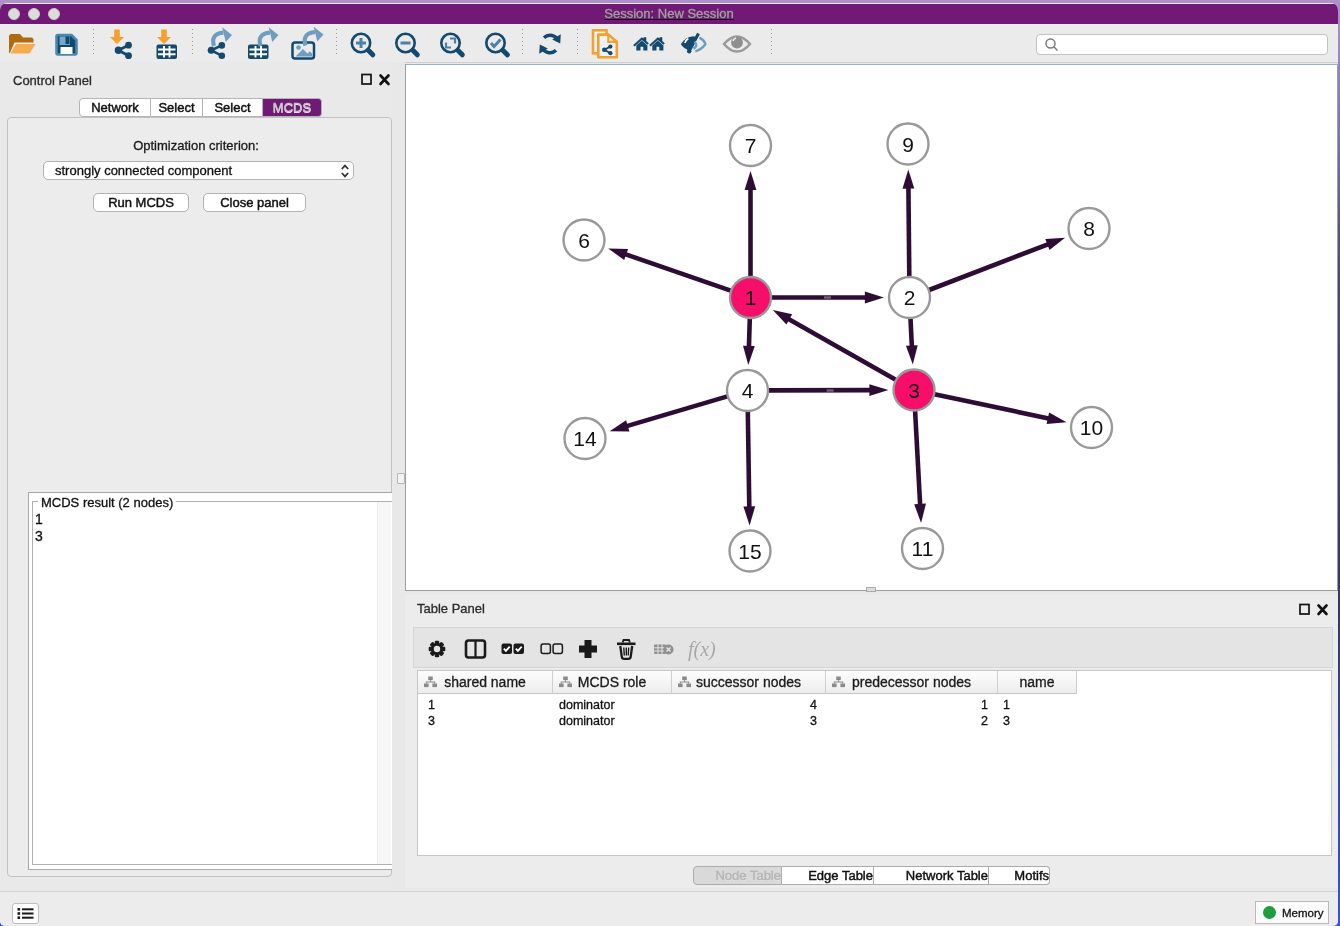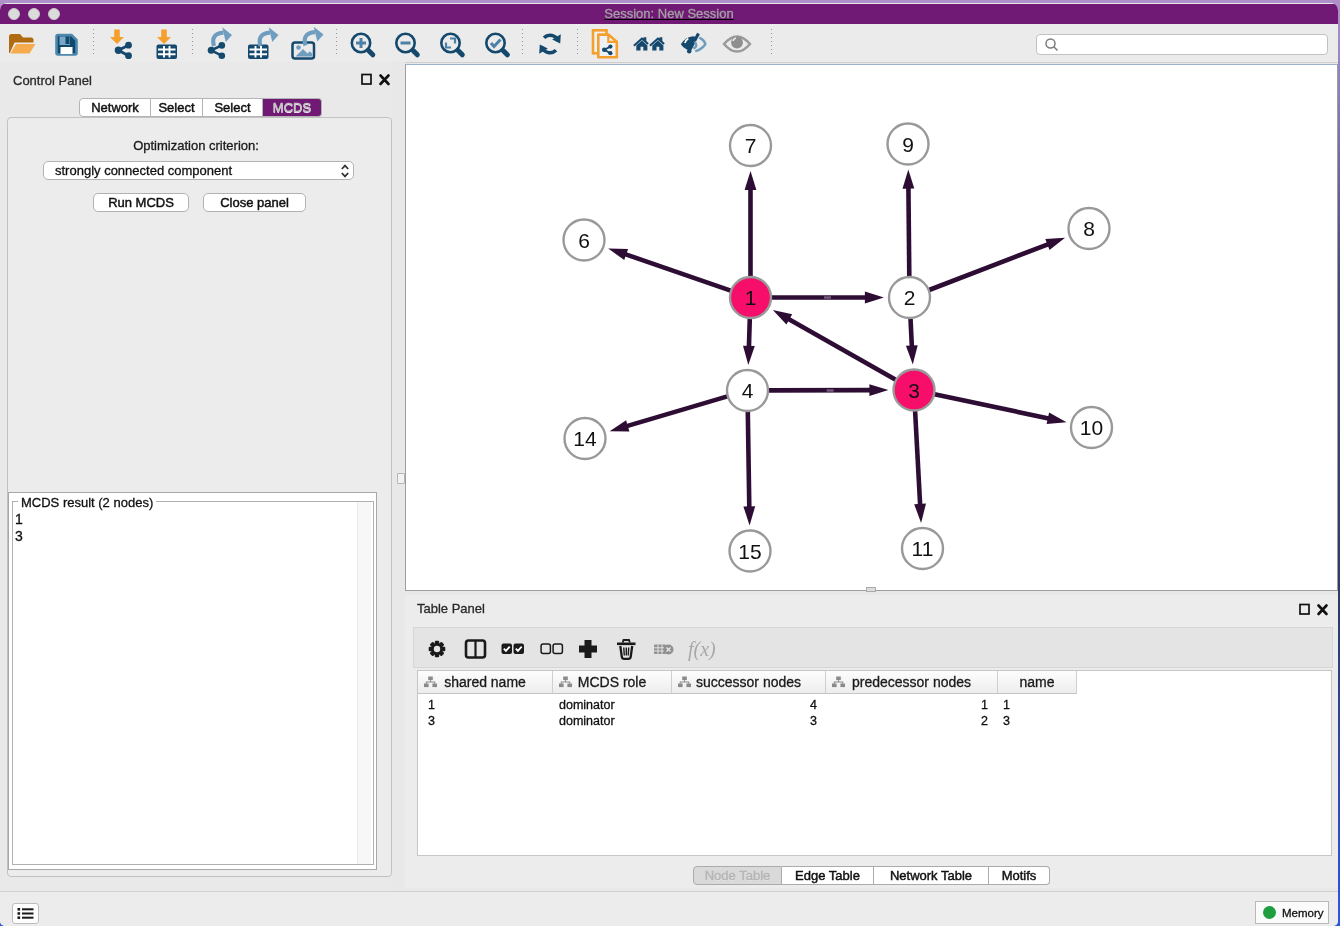--- a/index.html
+++ b/index.html
@@ -21,21 +21,21 @@
 #cpanel-hd { position:absolute; left:13px; top:11px; font-size:13px; color:#2a2a2a; }
 .tabrow { position:absolute; display:flex; }
 .tab { height:19px; line-height:18px; font-size:13px; -webkit-text-stroke:0.45px #111; color:#111; background:#fff; border:1px solid #b4b4b4; border-left:none; text-align:center; }
 .tab.first { border-left:1px solid #b4b4b4; border-radius:4px 0 0 4px; }
 .tab.last { border-radius:0 4px 4px 0; }
 .tab.dis { background:#701a75; color:#c6c6c6; -webkit-text-stroke:0.45px #c6c6c6; text-shadow:0 1px 0 #f6f6f6; }
 #cpbox { position:absolute; left:7px; top:55px; width:385px; height:760px; background:#ececec; border:1px solid #c2c2c2; border-radius:4px; }
 #optlabel { position:absolute; left:0; top:76px; width:392px; text-align:center; font-size:13px; color:#1a1a1a; -webkit-text-stroke:0.3px #1a1a1a; }
 #selectbox { position:absolute; left:43px; top:99px; width:311px; height:19px; background:#fff; border:1px solid #b2b2b2; border-radius:5px; font-size:13px; color:#111; line-height:17px; padding-left:11px; -webkit-text-stroke:0.3px #111; }
 .btn { position:absolute; height:19px; background:#fff; border:1px solid #b2b2b2; border-radius:5px; font-size:13px; -webkit-text-stroke:0.45px #111; color:#111; text-align:center; line-height:17px; }
-#resultbox { position:absolute; left:8px; top:430px; width:369px; height:378px; background:#fff; border:1px solid #a8a8a8; }
+#resultbox { position:absolute; left:28px; top:430px; width:369px; height:378px; background:#fff; border:1px solid #a8a8a8; }
 #fieldset { position:absolute; left:3px; top:8px; width:362px; height:364px; border:1px solid #b0b0b0; }
 #legend { position:absolute; left:5px; top:-7px; background:#fff; padding:0 3px; font-size:13px; color:#111; }
 .rline { position:absolute; left:6px; font-size:14px; color:#111; }
 #rscroll { position:absolute; right:5px; top:9px; width:14px; height:363px; background:#f7f7f7; border-left:1px solid #ececec; }
 
 #split-h { left:392px; top:59px; width:13px; height:829px; background:#e8e8e8; }
 #split-knob { position:absolute; left:5px; top:411px; width:8px; height:11px; background:#f2f2f2; border:1px solid #b5b5b5; border-radius:1px; }
 
 #netwin { left:405px; top:61px; width:933px; height:527px; border:1px solid #9e9e9e; border-top:1px solid #9bb2cc; background:#fff; }
 #nettitle { position:absolute; left:0; top:0; width:931px; height:22px; background:linear-gradient(#f5f5f5, #dcdcdc 70%, #d2d2d2); border-bottom:1px solid #a8a8a8; }
@@ -43,21 +43,21 @@
 #nettitle .txt { width:100%; text-align:center; font-size:13px; -webkit-text-stroke:0.45px #333; color:#333; line-height:21px; }
 #netcanvas { position:absolute; left:0; top:23px; width:931px; height:502px; background:#fff; }
 
 #tpanel { left:405px; top:592px; width:933px; height:293px; background:#ececec; }
 #tpanel-hd { position:absolute; left:12px; top:6px; font-size:13px; color:#2a2a2a; }
 #ttoolbar { position:absolute; left:8px; top:32px; width:920px; height:41px; background:#e4e4e4; border:1px solid #d6d6d6; }
 #ttable { position:absolute; left:12px; top:75px; width:915px; height:186px; background:#fff; border:1px solid #c6c6c6; }
 .th { position:absolute; top:0; height:23px; background:linear-gradient(#fdfdfd, #ededed); border-right:1px solid #cfcfcf; border-bottom:1px solid #c4c4c4; font-size:14px; color:#1a1a1a; text-align:center; line-height:23px; }
 .td { position:absolute; font-size:12.5px; color:#111; height:16px; line-height:16px; }
 .btabs { position:absolute; display:flex; }
-.btab { height:19px; line-height:18px; font-size:13px; -webkit-text-stroke:0.45px #111; color:#111; background:#fff; border:1px solid #ababab; border-left:none; text-align:center; }
+.btab { height:19px; line-height:18px; font-size:13px; -webkit-text-stroke:0.45px #111; color:#111; background:#fff; border:1px solid #ababab; border-left:none; text-align:right; }
 
 #statusbar { left:0; top:888px; width:1338px; height:35px; background:#ececec; border-top:1px solid #d2d2d2; }
 #listbtn { position:absolute; left:12px; top:11px; width:27px; height:21px; background:#fdfdfd; border:1px solid #bdbdbd; border-radius:3px; }
 #membtn { position:absolute; left:1255px; top:9px; width:74px; height:23px; background:#fbfbfb; border:1px solid #b9b9b9; display:flex; align-items:center; }
 #membtn .dot { width:13px; height:13px; border-radius:50%; background:#1e9e3e; margin-left:7px; }
 #membtn .t { font-size:11.5px; color:#111; margin-left:6px; }
 svg { position:absolute; overflow:visible; }
 </style>
 </head>
 <body>

